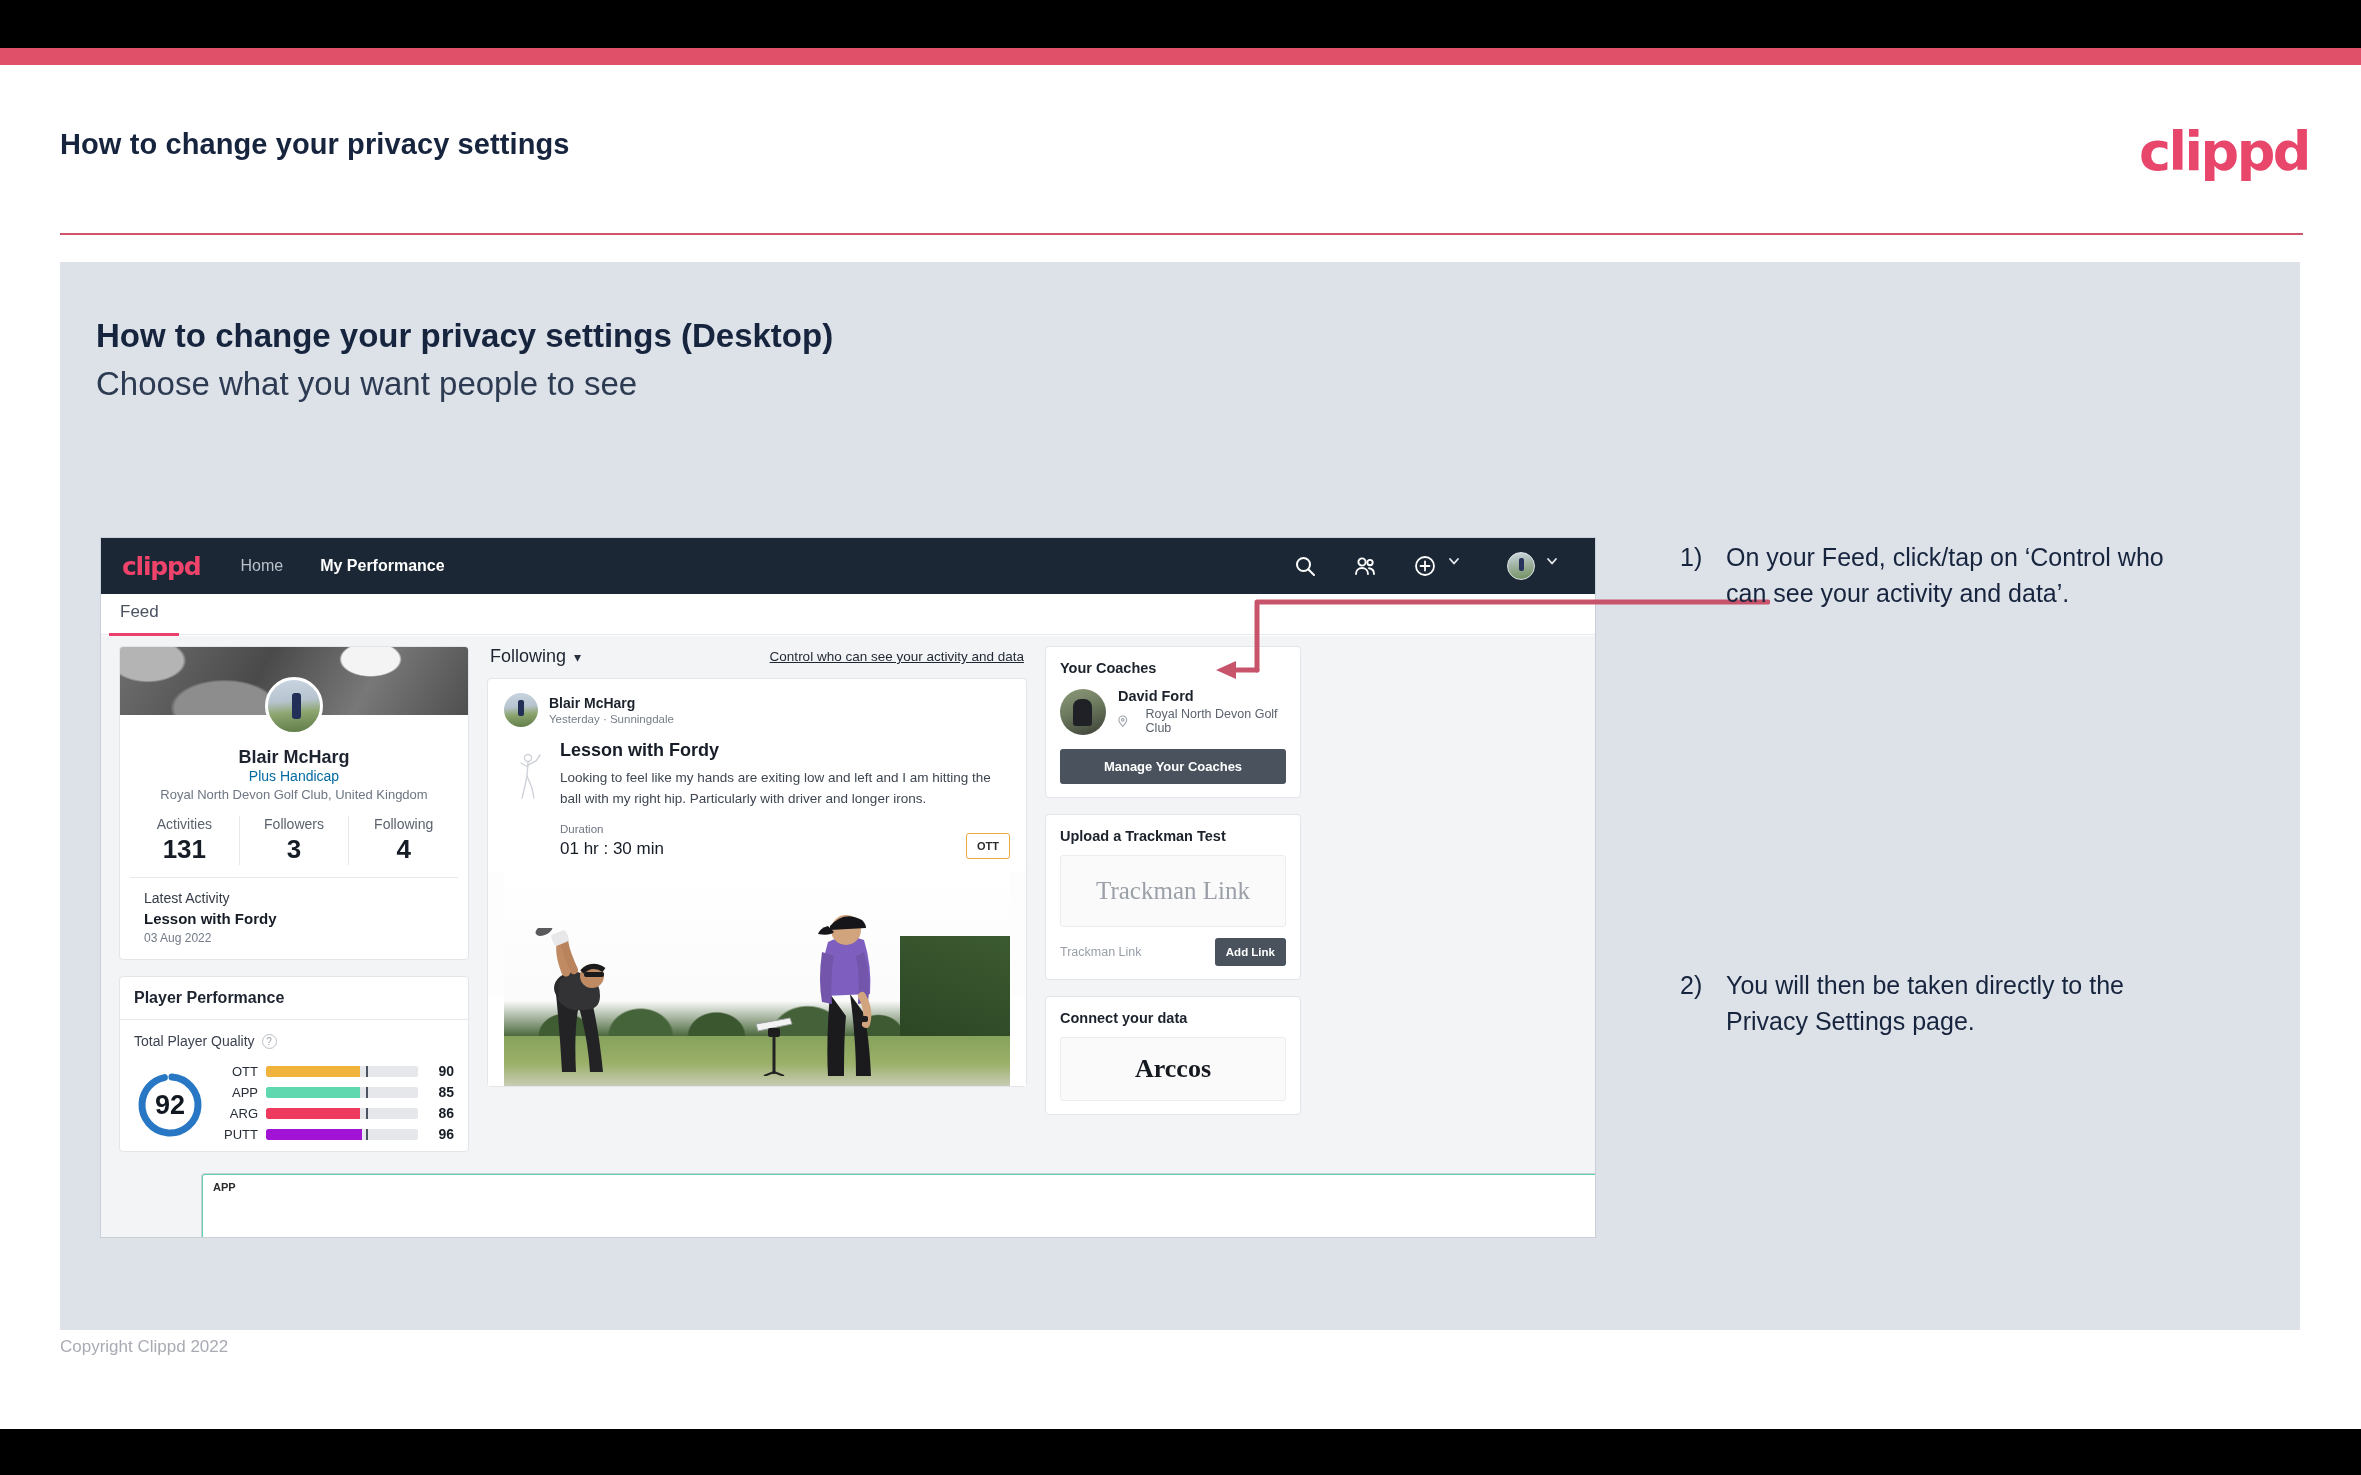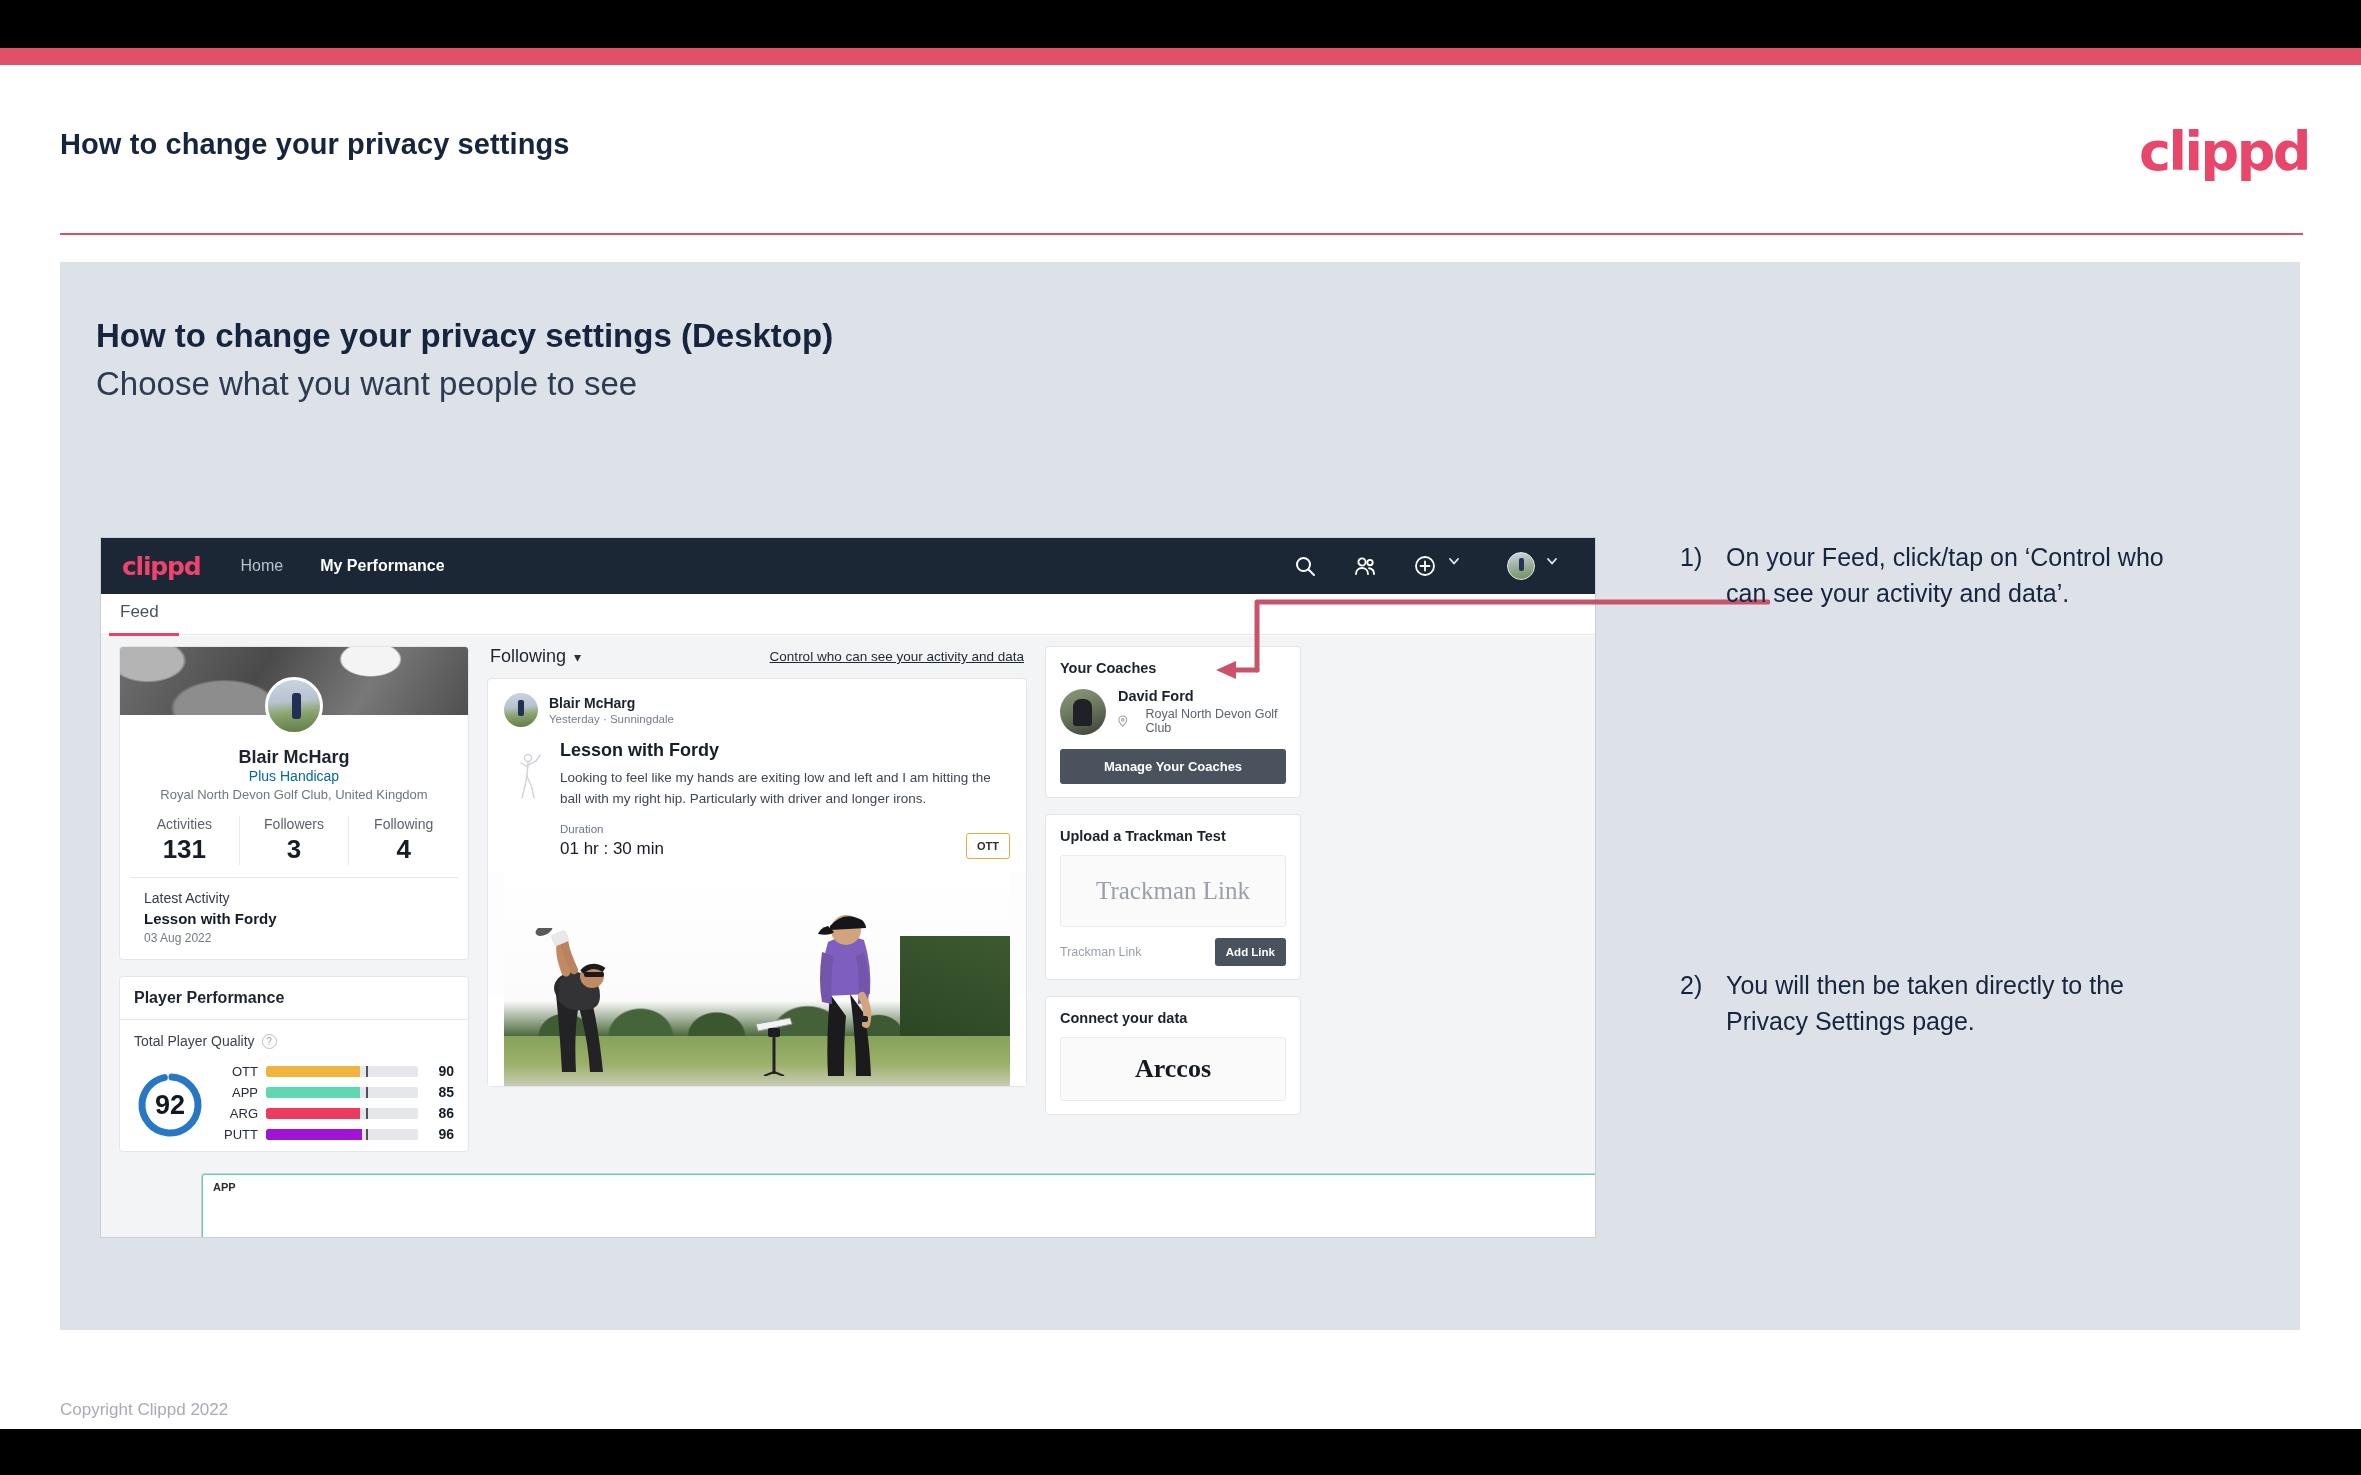--- a/index.html
+++ b/index.html
@@ -37,21 +37,21 @@
   .panel-h1 {
     position:absolute; left:36px; top:55px;
     font-size:33px; font-weight:700; color:#16243e;
   }
   .panel-h2 {
     position:absolute; left:36px; top:103px;
     font-size:33px; font-weight:400; color:#2d3b52;
   }
 
   .copyright {
-    position:absolute; left:60px; top:1400px;
+    position:absolute; left:60px; top:1337px;
     font-size:17px; color:#a8abb3;
   }
 
   
   .app {
     position:absolute; left:101px; top:538px; width:1494px; height:699px;
     background:#ffffff; overflow:hidden;
     box-shadow:0 0 0 1px #c9ced8;
   }
   .app-hint-pill {

